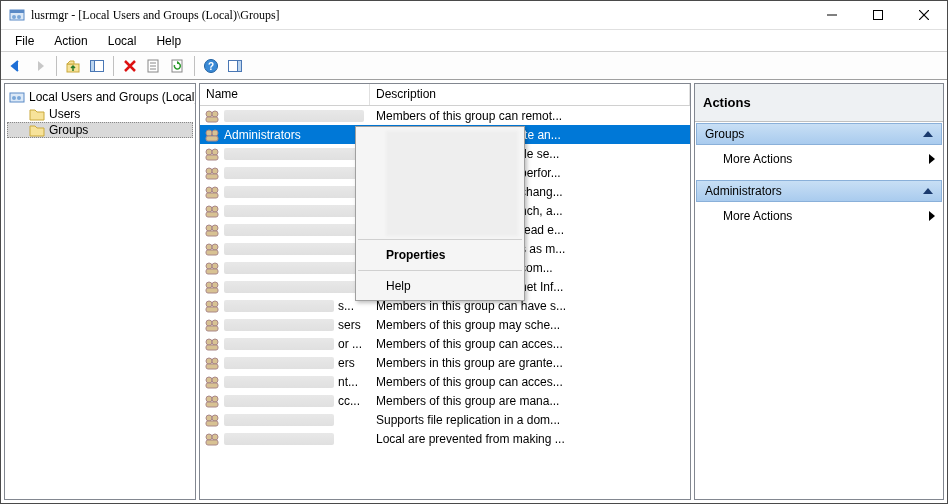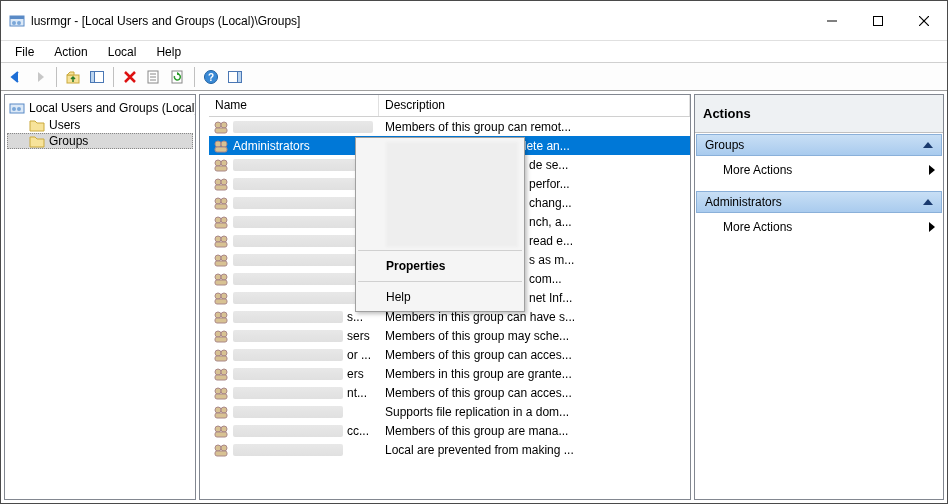--- a/index.html
+++ b/index.html
@@ -15,25 +15,26 @@
     width: 948px;
     height: 504px;
     border: 1px solid #4a4a4a;
     display: flex;
     flex-direction: column;
     background: #fff;
     position: relative;
   }
   
   .titlebar {
-    height: 40px;
+    height: 29px;
     display: flex;
     align-items: center;
     background: #fff;
     border-bottom: 1px solid #e0e0e0;
+    font-family: Liberation Serif, serif;
   }
   .titlebar .app-icon {
     width: 16px; height: 16px;
     margin: 0 6px 0 8px;
     display: inline-block;
   }
   .titlebar .title {
     flex: 1;
     font-size: 12px;
     color: #000;
@@ -86,21 +87,21 @@
     gap: 3px;
   }
   .pane {
     border: 1px solid #828790;
     background: #fff;
     overflow: hidden;
     display:flex;
     flex-direction:column;
   }
   .tree-pane { width: 192px; }
-  .list-pane { flex: 1; position: relative; padding-left: 9px; }
+  .list-pane { flex: 1; position: relative; }
   .actions-pane { width: 250px; }
 
   
   .tree {
     padding: 4px 2px;
     font-size: 12px;
   }
   .tree-row {
     display: flex; align-items: center;
     gap: 4px;
@@ -554,36 +555,36 @@
           <div class="list-row">
             <div class="cell-name">
               <span class="group-icon">
                 <svg width="16" height="14">
                   <circle cx="5" cy="5" r="3" fill="#d8c293" stroke="#a88"></circle>
                   <circle cx="11" cy="5" r="3" fill="#d8c293" stroke="#a88"></circle>
                   <rect x="2" y="8" width="12" height="5" rx="2" fill="#d8c293" stroke="#a88"></rect>
                 </svg>
               </span>
               <span class="blur-name" style="width: 110px;"></span>
+              <span>cc...</span>
+            </div>
+            <div class="cell-desc">Members of this group are mana...</div>
+          </div>
+          <div class="list-row">
+            <div class="cell-name">
+              <span class="group-icon">
+                <svg width="16" height="14">
+                  <circle cx="5" cy="5" r="3" fill="#d8c293" stroke="#a88"></circle>
+                  <circle cx="11" cy="5" r="3" fill="#d8c293" stroke="#a88"></circle>
+                  <rect x="2" y="8" width="12" height="5" rx="2" fill="#d8c293" stroke="#a88"></rect>
+                </svg>
+              </span>
+              <span class="blur-name" style="width: 110px;"></span>
             </div>
             <div class="cell-desc">Supports file replication in a dom...</div>
-          </div>
-          <div class="list-row">
-            <div class="cell-name">
-              <span class="group-icon">
-                <svg width="16" height="14">
-                  <circle cx="5" cy="5" r="3" fill="#d8c293" stroke="#a88"></circle>
-                  <circle cx="11" cy="5" r="3" fill="#d8c293" stroke="#a88"></circle>
-                  <rect x="2" y="8" width="12" height="5" rx="2" fill="#d8c293" stroke="#a88"></rect>
-                </svg>
-              </span>
-              <span class="blur-name" style="width: 110px;"></span>
-              <span>cc...</span>
-            </div>
-            <div class="cell-desc">Members of this group are mana...</div>
           </div>
           <div class="list-row">
             <div class="cell-name">
               <span class="group-icon">
                 <svg width="16" height="14">
                   <circle cx="5" cy="5" r="3" fill="#d8c293" stroke="#a88"></circle>
                   <circle cx="11" cy="5" r="3" fill="#d8c293" stroke="#a88"></circle>
                   <rect x="2" y="8" width="12" height="5" rx="2" fill="#d8c293" stroke="#a88"></rect>
                 </svg>
               </span>

